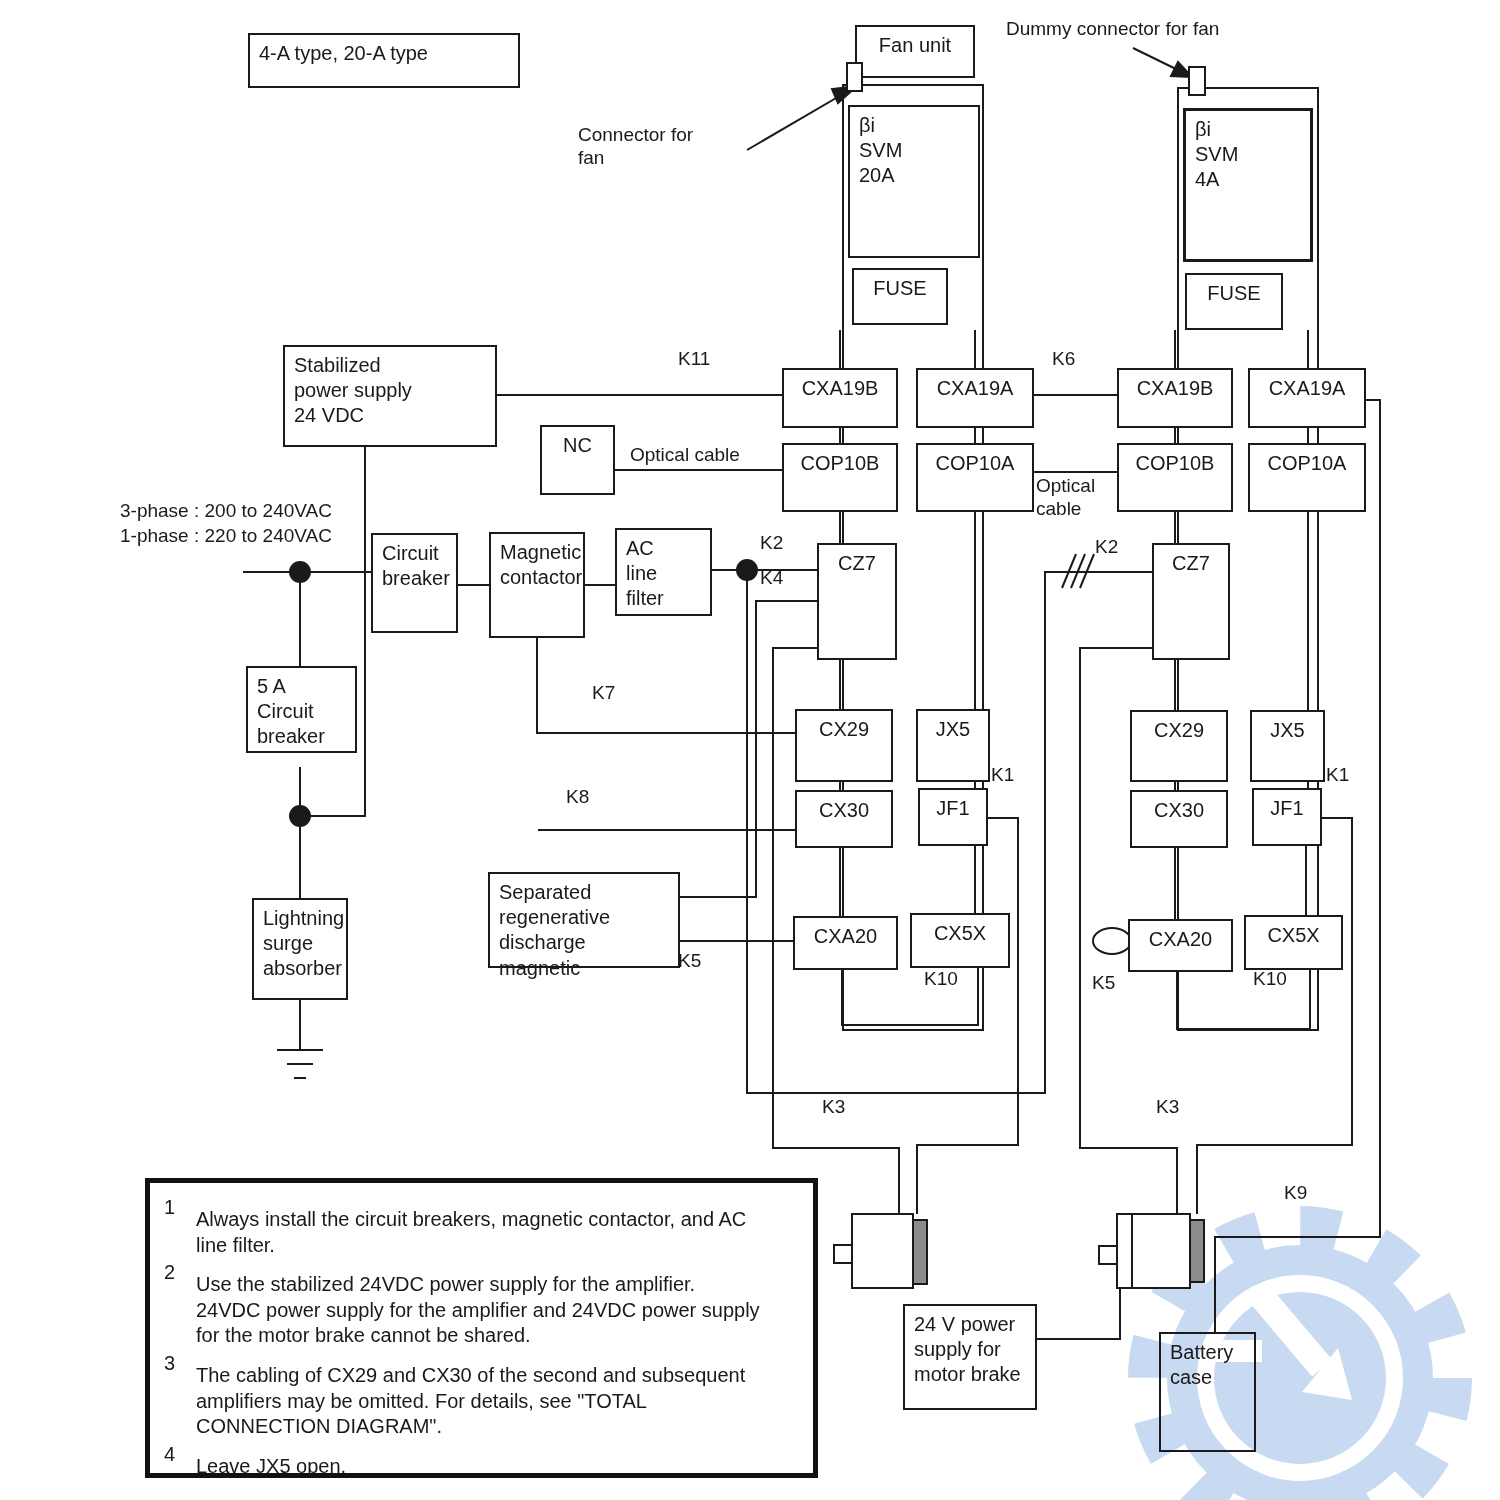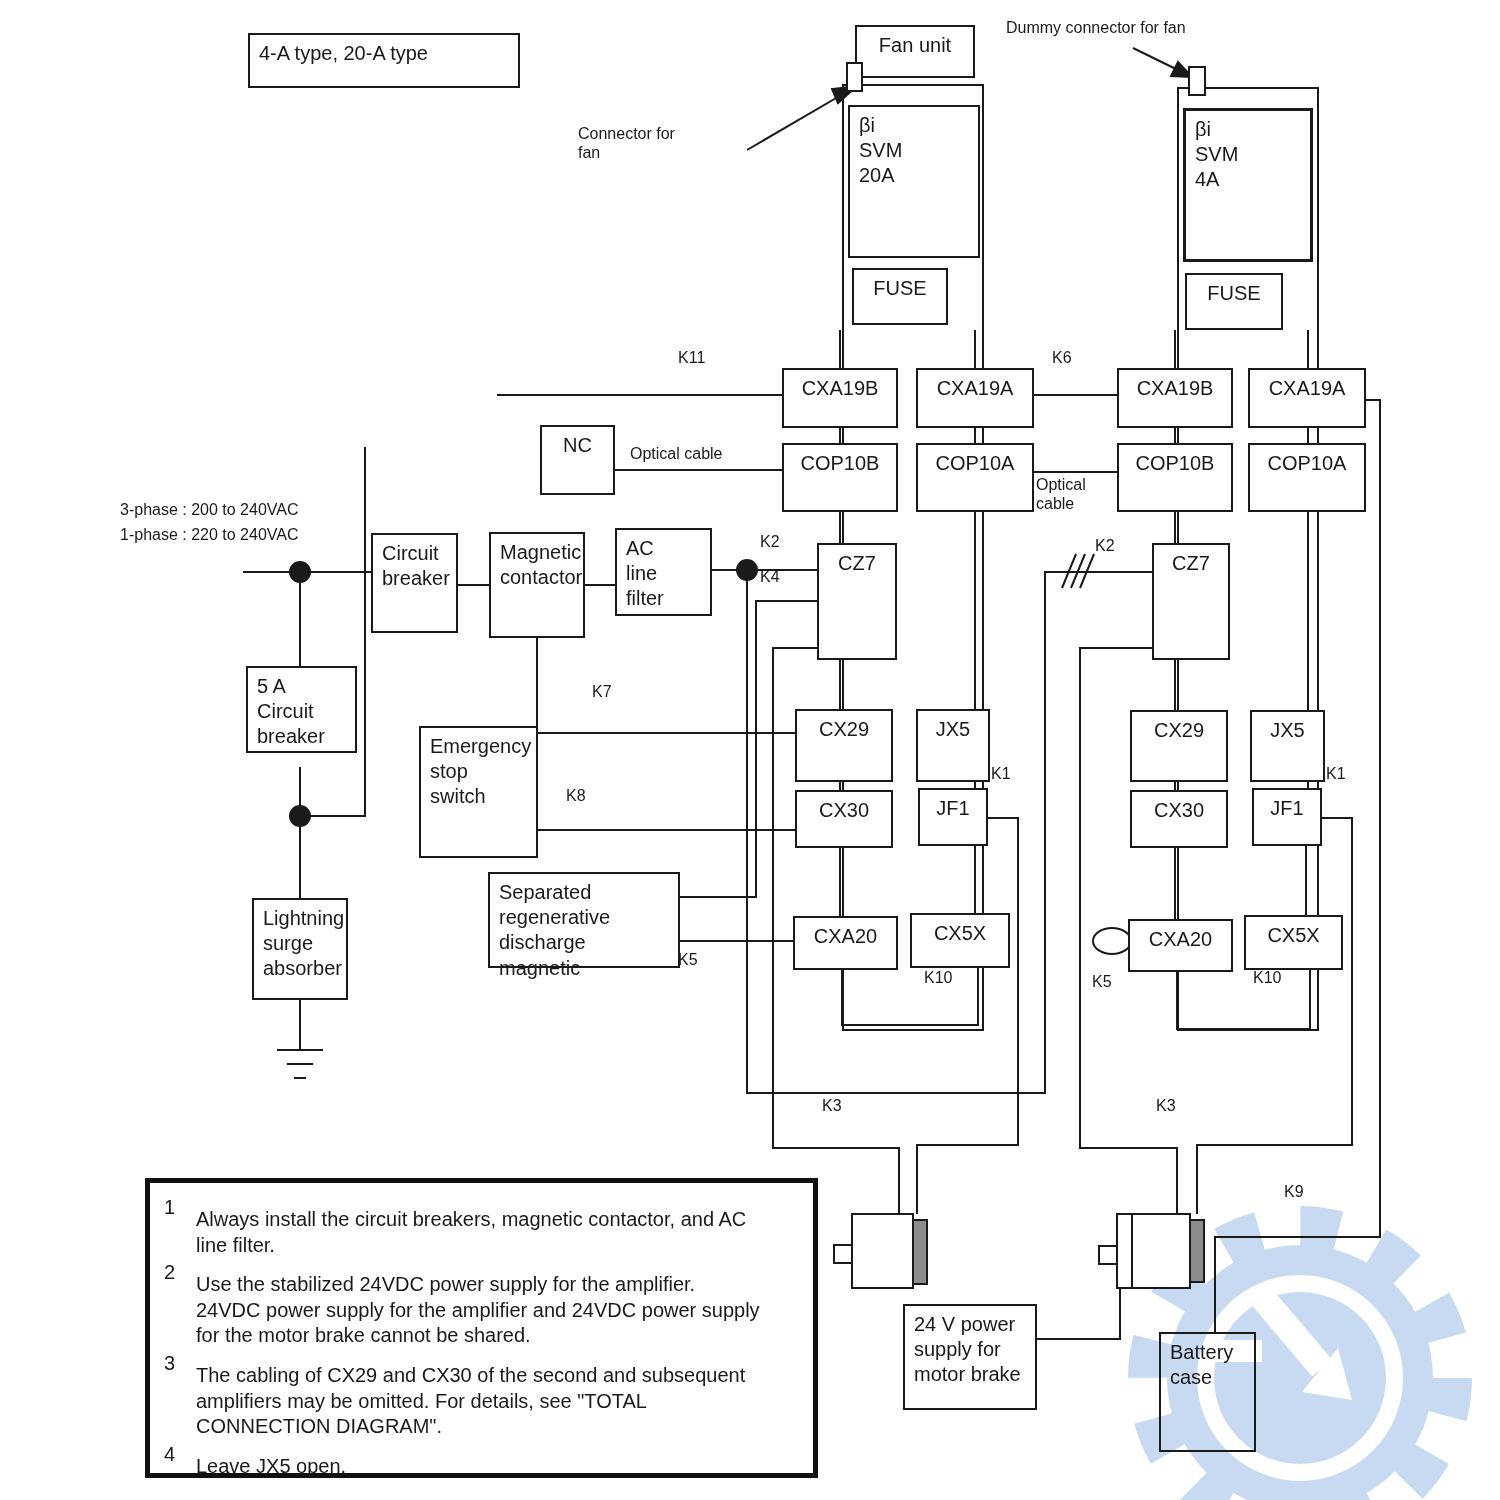--- a/index.html
+++ b/index.html
@@ -6,21 +6,21 @@
   .stage{position:relative;width:1500px;height:1500px;background:#ffffff;overflow:hidden;
          font-family:"Liberation Sans",sans-serif;color:#1a1a1a;}
   svg{position:absolute;left:0;top:0;}
   .wm{z-index:0;}
   .wires{z-index:1;}
   .bx{position:absolute;box-sizing:border-box;background:#fff;border:2px solid #1a1a1a;
       font-size:20px;line-height:1.26;padding:6px 9px;white-space:pre-line;z-index:2;}
   .ctr{text-align:center;}
   .thick{border-width:3px;}
   .transp{background:transparent;}
-  .lbl{position:absolute;font-size:16px;line-height:1.2;white-space:pre-line;z-index:2;}
+  .lbl{position:absolute;font-size:19px;line-height:1.2;white-space:pre-line;z-index:2;}
   .sq{position:absolute;box-sizing:border-box;background:#fff;border:2px solid #1a1a1a;z-index:3;}
   .caution{position:absolute;left:145px;top:1178px;width:673px;height:300px;box-sizing:border-box;
            border:5px solid #111;background:#fff;z-index:2;padding:10px 14px;}
   .caution-title{font-weight:bold;font-size:21px;margin-bottom:2px;}
   .c-item{display:grid;grid-template-columns:32px 1fr;font-size:20px;line-height:1.28;margin-top:2px;}
   .c-text{white-space:pre-line;margin-top:12px;}
 </style>
 </head>
 <body>
 
@@ -145,33 +145,34 @@
 
   <div class="bx" style="left:848px;top:105px;width:132px;height:153px;">βi
 SVM
 20A</div>
   <div class="bx ctr" style="left:852px;top:268px;width:96px;height:57px;">FUSE</div>
   <div class="bx thick" style="left:1183px;top:108px;width:130px;height:154px;">βi
 SVM
 4A</div>
   <div class="bx ctr" style="left:1185px;top:273px;width:98px;height:57px;">FUSE</div>
 
+  <div class="bx" style="left:283px;top:345px;width:214px;height:102px;">Stabilized
+power supply
+24 VDC</div>
   <div class="bx ctr" style="left:540px;top:425px;width:75px;height:70px;">NC</div>
   <div class="bx" style="left:371px;top:533px;width:87px;height:100px;">Circuit
 breaker</div>
   <div class="bx" style="left:489px;top:532px;width:96px;height:106px;">Magnetic
 contactor</div>
   <div class="bx" style="left:615px;top:528px;width:97px;height:88px;">AC
 line
 filter</div>
   <div class="bx" style="left:246px;top:666px;width:111px;height:87px;">5 A
 Circuit
 breaker</div>
-  <div class="bx" style="left:419px;top:726px;width:119px;height:132px;">Emergency
-stop switch</div>
   <div class="bx" style="left:488px;top:872px;width:192px;height:96px;">Separated
 regenerative
 discharge magnetic</div>
   <div class="bx" style="left:252px;top:898px;width:96px;height:102px;">Lightning
 surge
 absorber</div>
   <div class="bx" style="left:903px;top:1304px;width:134px;height:106px;">24 V power
 supply for
 motor brake</div>
   <div class="bx transp" style="left:1159px;top:1332px;width:97px;height:120px;">Battery

